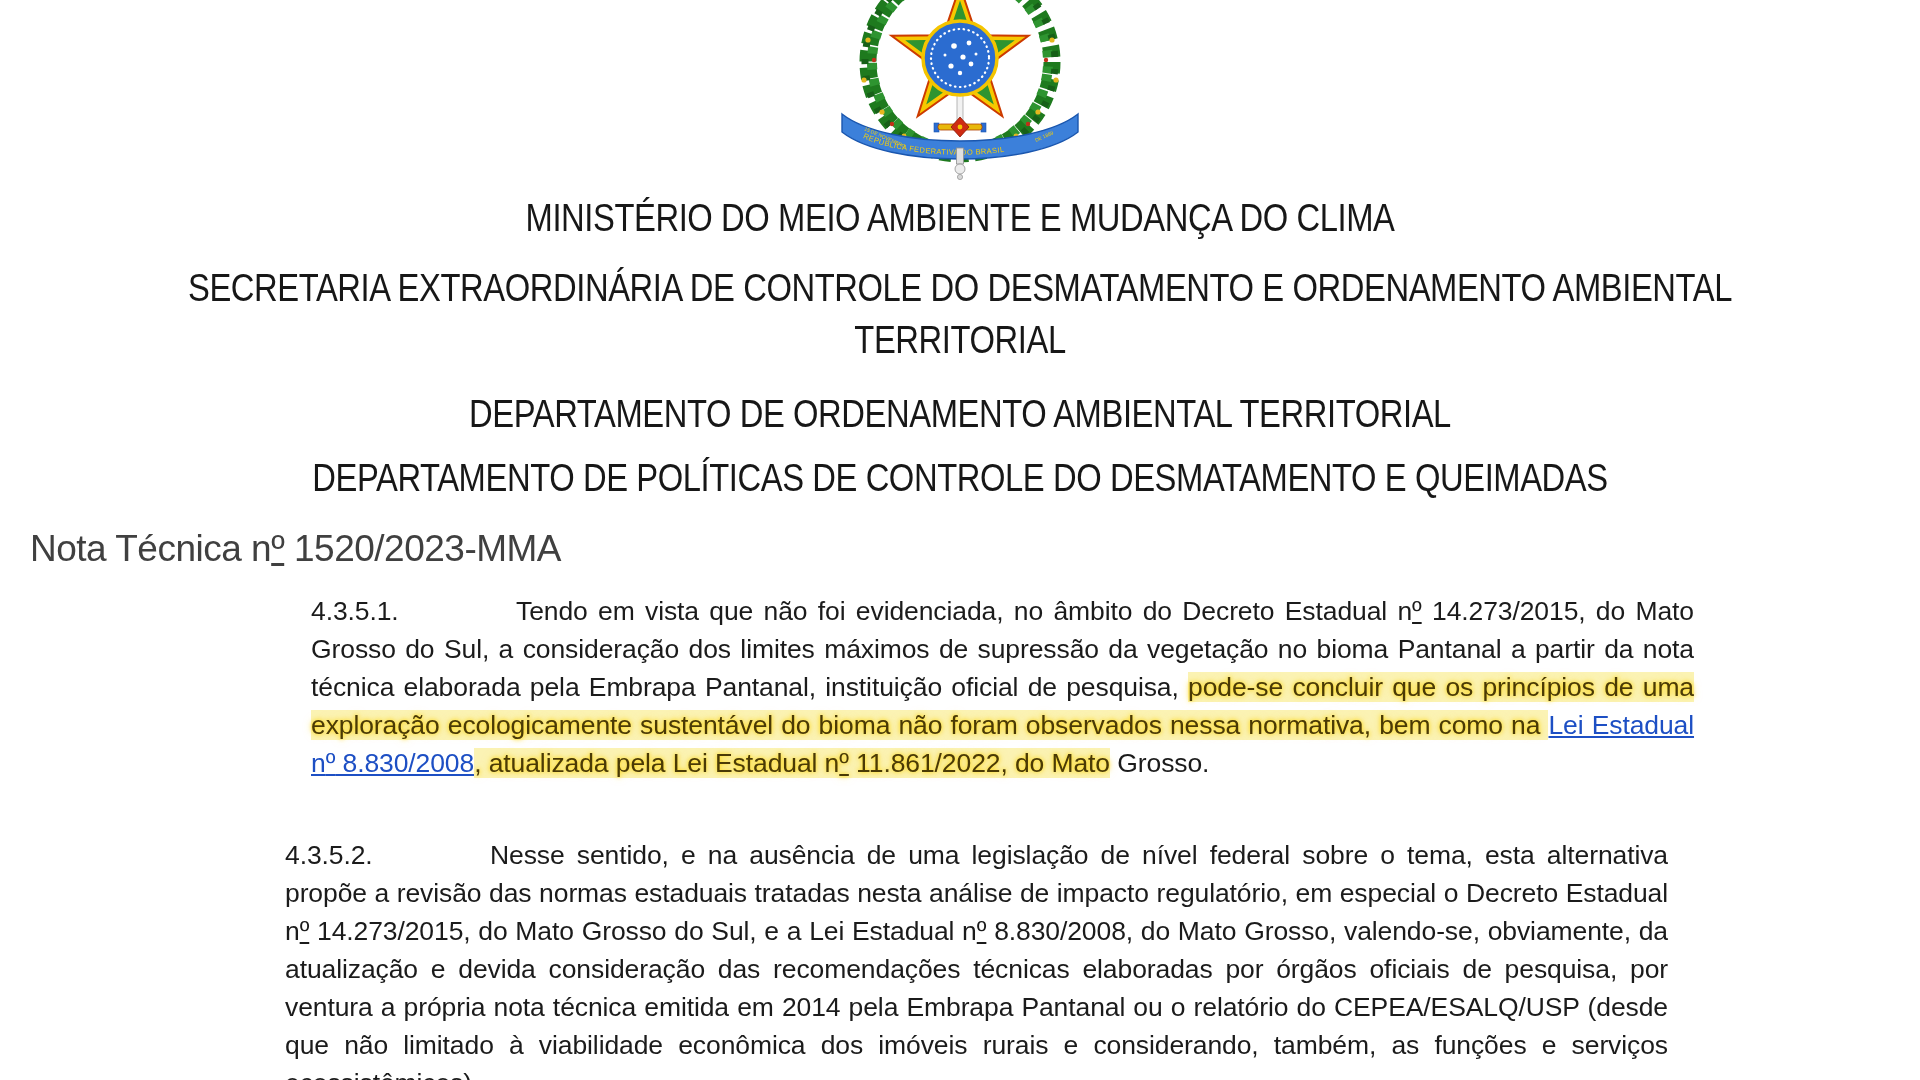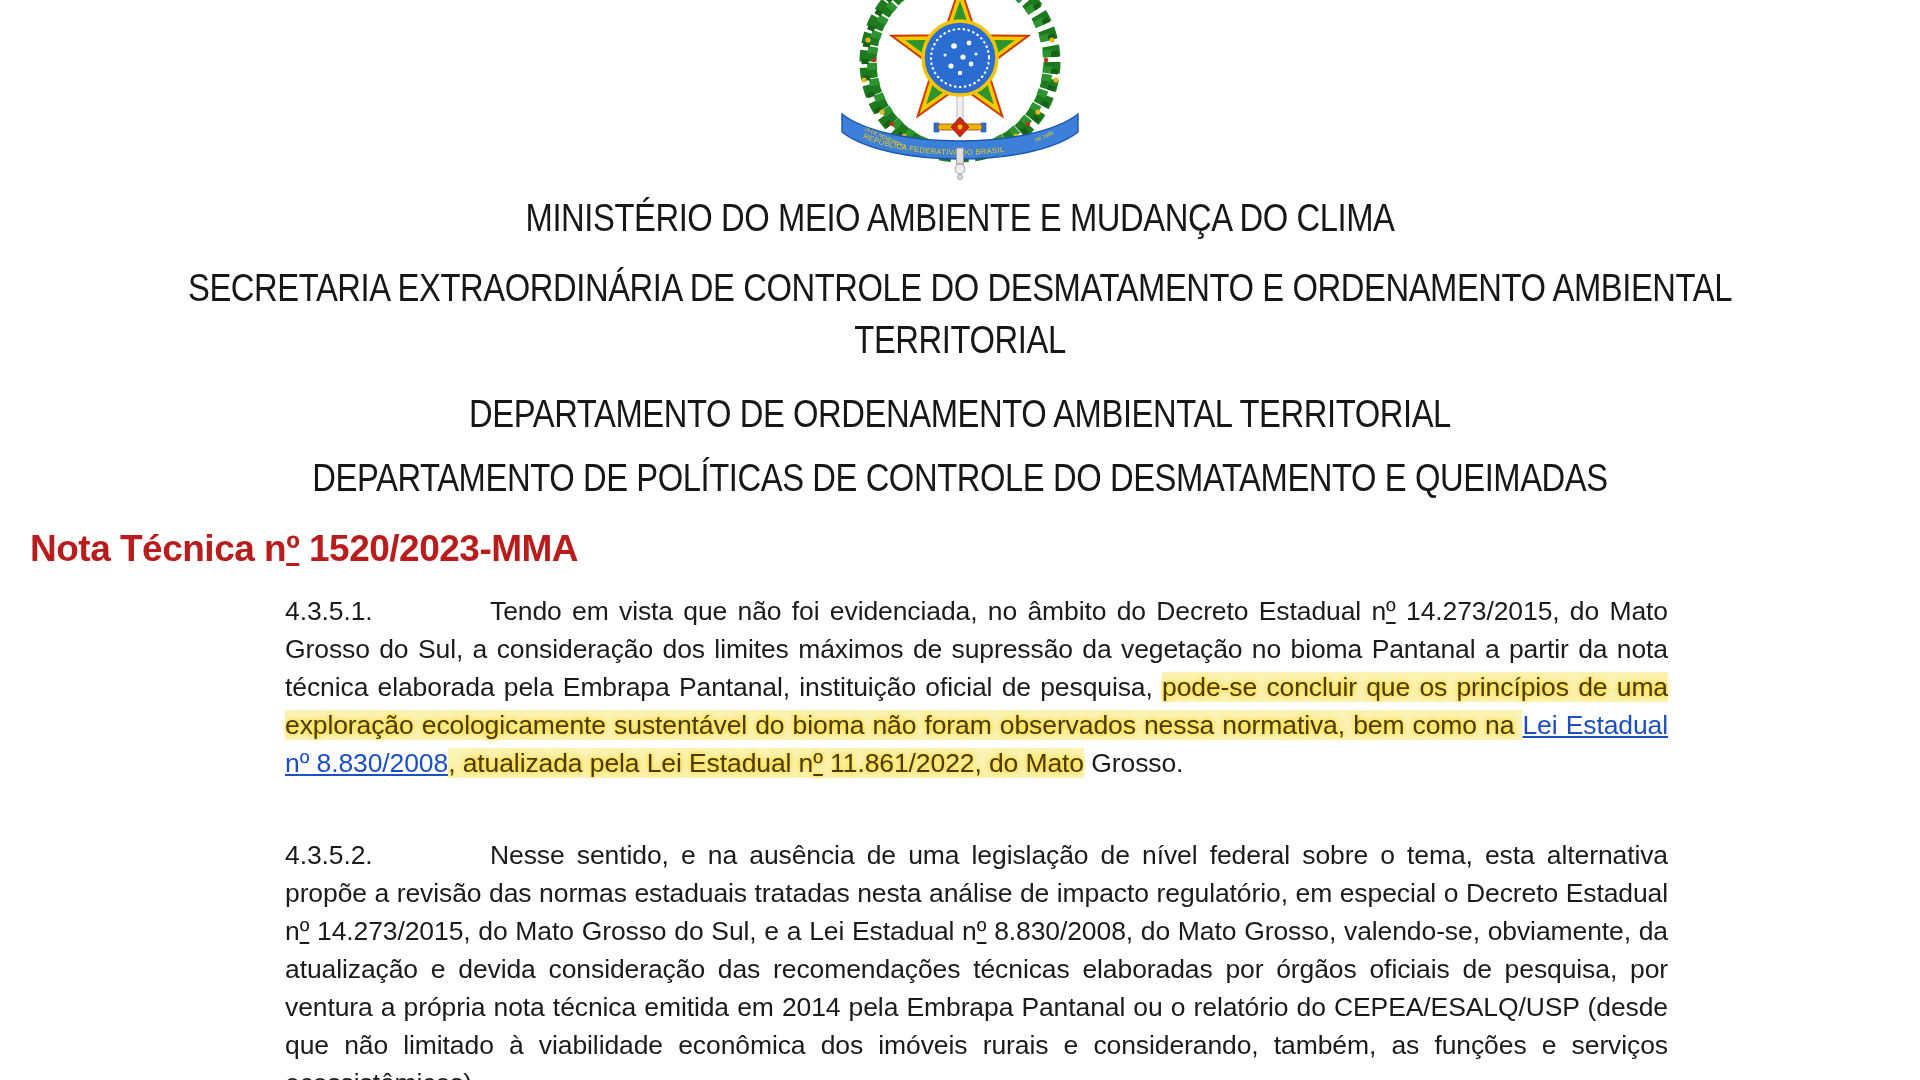--- a/index.html
+++ b/index.html
@@ -12,28 +12,28 @@
     position:absolute;left:0;width:1920px;text-align:center;color:#171717;
     font-size:39px;font-weight:400;letter-spacing:-0.5px;white-space:nowrap;
     transform:scaleX(0.84);transform-origin:50% 50%;
   }
   .h1{top:196px;}
   .h2{top:266px;}
   .h3{top:318px;}
   .h4{top:392px;}
   .h5{top:456px;}
   .doc-title{
-    position:absolute;left:30px;top:528px;font-size:37px;font-weight:700;color:#b91c1c;
+    position:absolute;left:30px;top:528px;font-size:37px;font-weight:400;color:#404040;
     letter-spacing:-0.5px;white-space:nowrap;
   }
   .para{
     position:absolute;left:285px;width:1383px;text-align:justify;
     font-size:26.5px;line-height:38px;color:#1b1b1b;letter-spacing:-0.1px;
   }
-  .p1{top:592px;}
+  .p1{top:592px;margin-left:26px;}
   .p2{top:836px;}
   .pnum{display:inline-block;width:205px;}
   .run-plain{color:#1b1b1b;}
   .run-hl{
     color:#4a3a05;background:#FBF3B4;
     text-shadow:0 0 4px #FFD400,0 0 8px rgba(255,212,0,.55);
   }
   .run-link{
     color:#1D4FC4;text-decoration:underline;text-decoration-color:#1D4FC4;cursor:pointer;
   }

